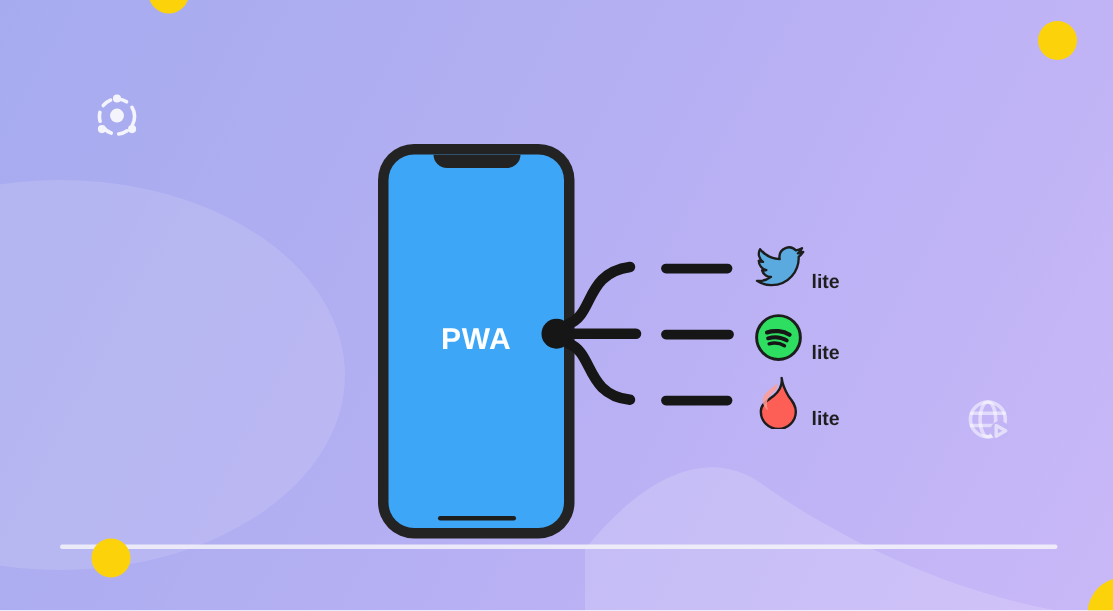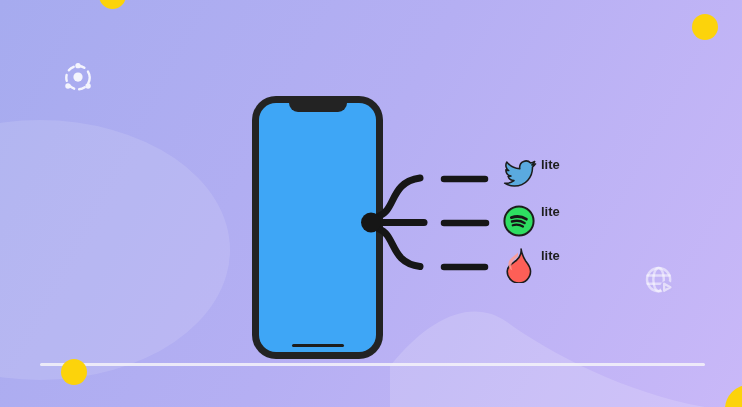--- a/index.html
+++ b/index.html
@@ -51,21 +51,21 @@
     text-align:center; color:var(--phone-label);
     font-size:20px; font-weight:700; letter-spacing:.5px;
   }
   .home-indicator{
     position:absolute; bottom:5px; left:50%; transform:translateX(-50%);
     width:52px; height:3.5px; background:#1d1d1d; border-radius:2px;
   }
   .connector-svg{position:absolute; left:0; top:0; pointer-events:none;}
   .app-row{
     position:absolute; left:499px; height:38px;
-    display:flex; align-items:flex-start; gap:2px;
+    display:flex; align-items:flex-end; gap:2px;
   }
   .row-1{top:157px;} .row-2{top:204px;} .row-3{top:248px;}
   .app-icon-slot{width:40px; display:flex; align-items:center; justify-content:center;}
   .lite-label{font-size:13px; font-weight:700; color:var(--label-text);}
 </style>
 </head>
 <body>
 
 <div class="canvas">
 
@@ -96,20 +96,21 @@
       <path d="M3.3 8.1 H18.7"></path>
       <path d="M3.3 13.9 H18.7"></path>
     </g>
     <circle cx="16.6" cy="16.2" r="4.4" fill="var(--bg-patch)"></circle>
     <path d="M14.9 13.9 l4.5 2.5 -4.5 2.5 z" fill="none" stroke="var(--decor-white)" stroke-opacity="0.6" stroke-width="1.6" stroke-linejoin="round"></path>
   </svg>
 
   <div class="phone">
     <div class="screen">
       <div class="notch"></div>
+      <div class="screen-label">PWA</div>
       <div class="home-indicator"></div>
     </div>
   </div>
 
   <svg class="connector-svg" width="742" height="407" viewBox="0 0 742 407">
     <g stroke="var(--connector)" stroke-width="7" fill="none" stroke-linecap="round">
       <path d="M379 216 C 396 210 390 182 420 178"></path>
       <path d="M381 222.5 L 424 222.5"></path>
       <path d="M379 229 C 396 235 390 263 420 266.5"></path>
     </g>

